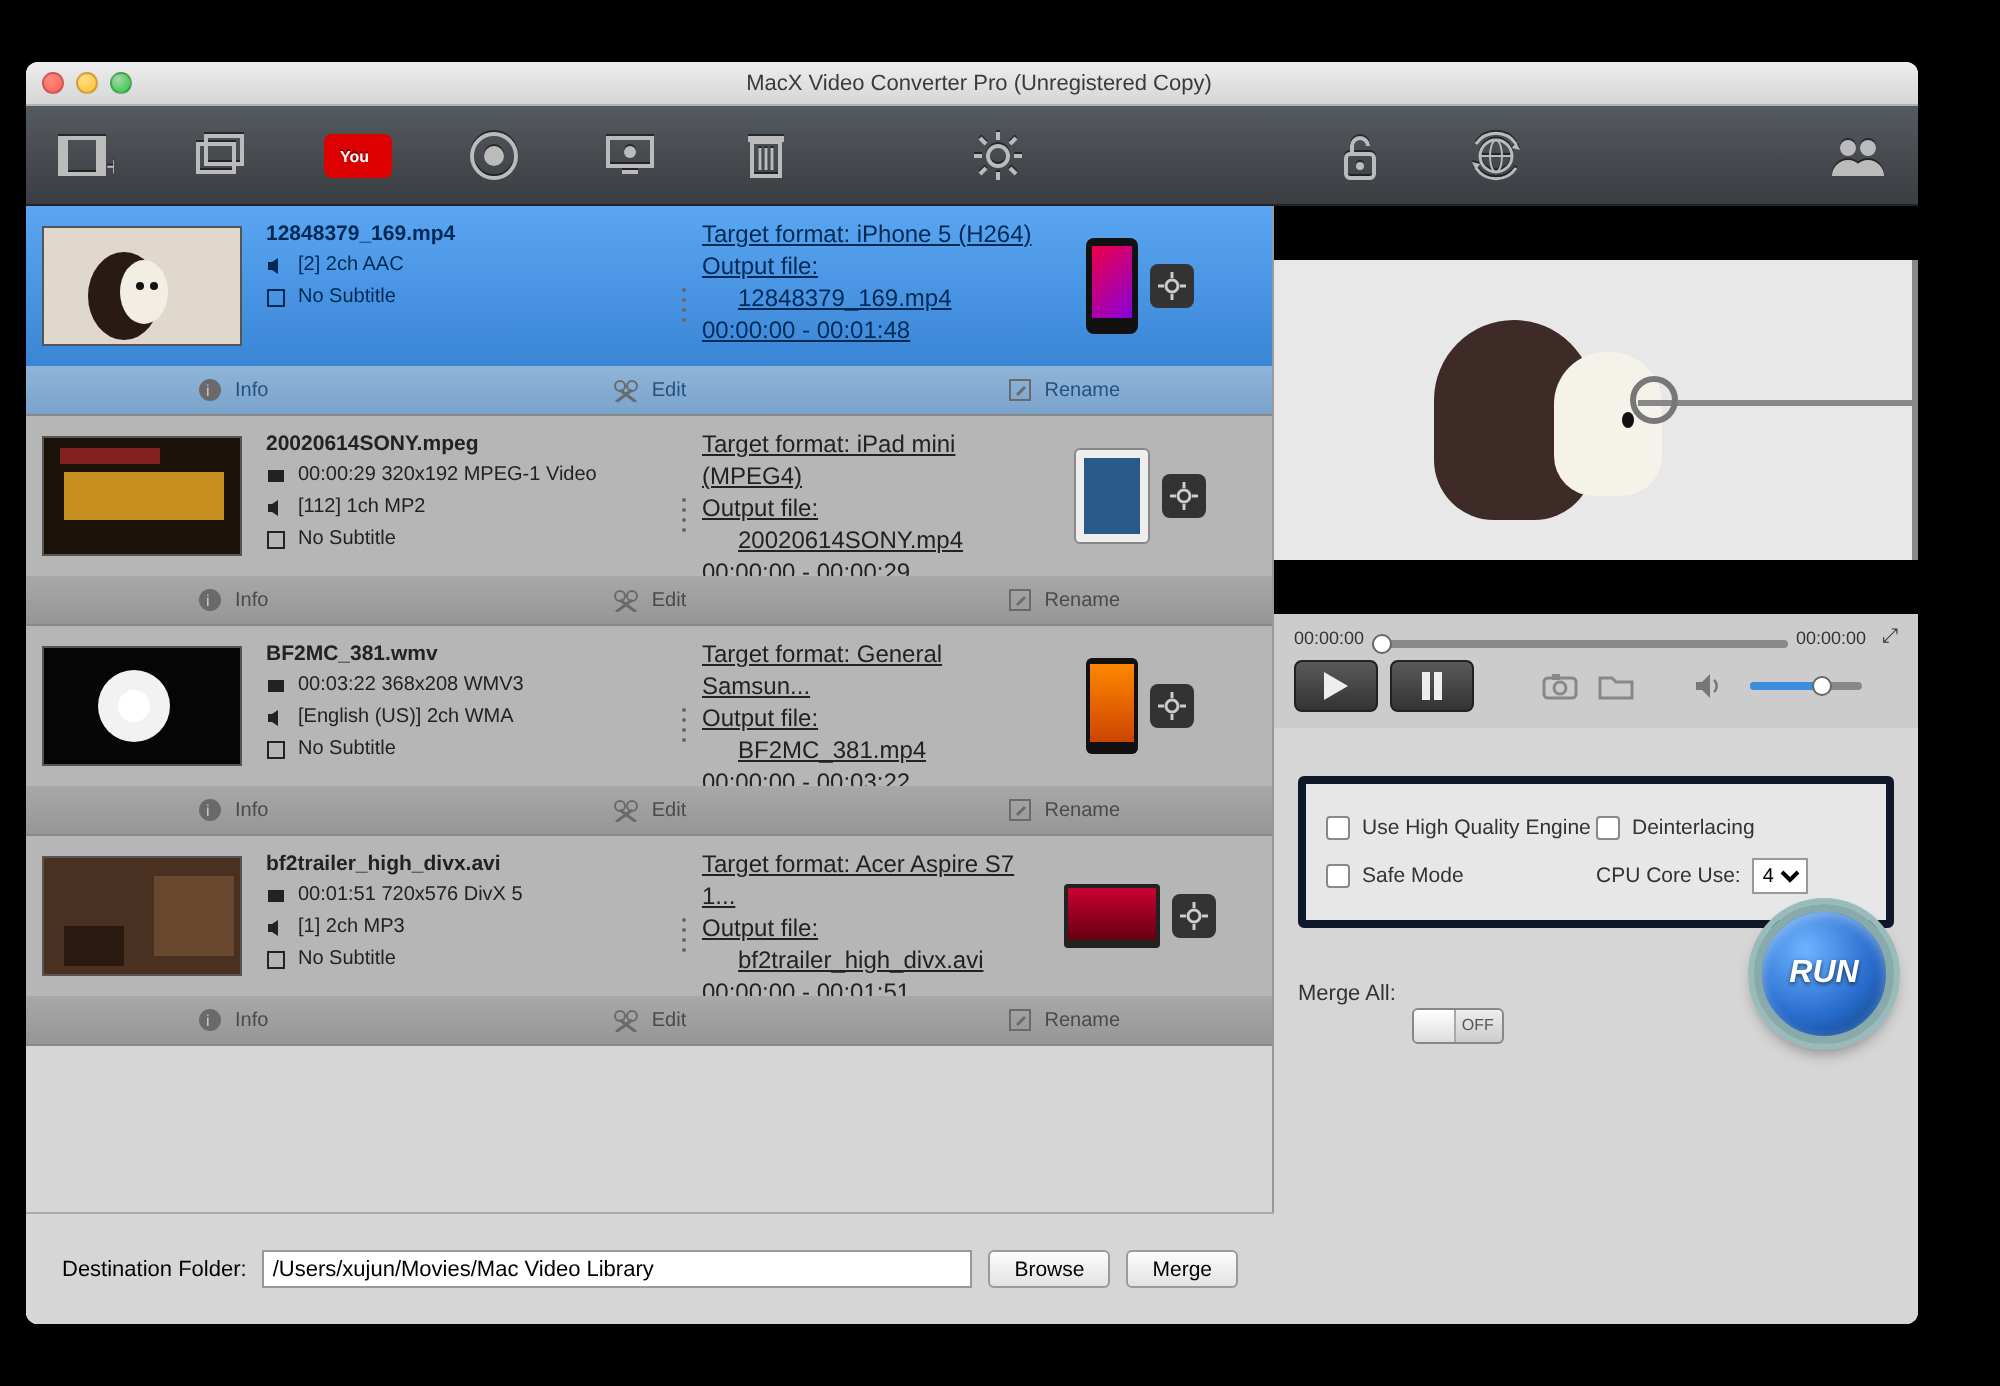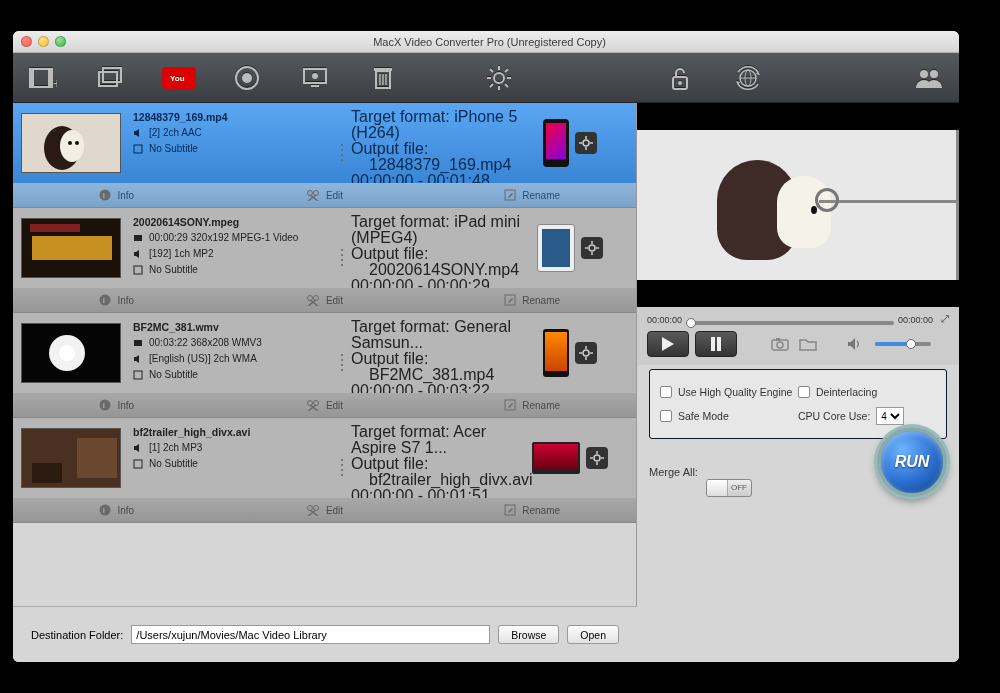--- a/index.html
+++ b/index.html
@@ -24,21 +24,21 @@
   .item.sel .item-row { background: linear-gradient(#5aa6f2,#3a86d6); color: #0a2a4a; }
   .thumb { width: 100px; height: 60px; margin: 10px 8px; background:#222; border:1px solid #555; display:flex; align-items:center; justify-content:center; overflow:hidden; }
   .info-col { width: 212px; padding: 6px 4px; font-size: 10px; line-height: 16px; color:#222; }
   .item.sel .info-col, .item.sel .target-col { color:#002a55; }
   .info-col .fname { font-weight: bold; font-size: 10.5px; }
   .info-col .rw, .target-col .rw { display:flex; align-items:center; gap:6px; }
   .mini-icon { width:10px; height:10px; fill:#555; flex-shrink:0; }
   .item.sel .mini-icon { fill:#0a3a66; }
   .divider-dots { width:6px; display:flex; flex-direction:column; justify-content:center; gap:3px; padding-top:18px; }
   .divider-dots span{ width:2px; height:2px; background:#666; border-radius:50%; }
-  .target-col { width: 180px; padding:6px 4px; font-size:16px; line-height:16px; color:#222;}
+  .target-col { width: 180px; padding:6px 4px; font-size:12px; line-height:16px; color:#222;text-decoration:underline;}
   .dev-col { width: 86px; display:flex; align-items:center; justify-content:center; gap:6px; }
   .gear-btn { width:22px; height:22px; background:#333; border-radius:4px; display:flex; align-items:center; justify-content:center; }
   .action-bar { height: 24px; background: linear-gradient(#a8a8a8,#969696); display:flex; align-items:center; font-size:10px; color:#4a4a4a; }
   .item.sel .action-bar { background: linear-gradient(#8fb5d8,#7aa3cc); color:#265080; }
   .action-bar .act { flex:1; display:flex; align-items:center; justify-content:center; gap:6px; }
   .dest-bar { height: 56px; border-top:1px solid #aaa; display:flex; align-items:center; padding: 0 18px; gap:8px; background:#d6d6d6; font-size:11px; }
   .dest-bar input { flex:1; height:19px; border:1px solid #999; background:#fff; font-size:11px; padding:0 4px; }
   .mac-btn { height:19px; padding:0 12px; background:linear-gradient(#fdfdfd,#e2e2e2); border:1px solid #9a9a9a; border-radius:3px; font-size:10.5px; }
   .right-col { flex:1; display:flex; flex-direction:column; }
   .preview { height: 204px; background:#000; display:flex; align-items:center; justify-content:center; }
@@ -46,21 +46,21 @@
   .player { background:#ccc; padding:6px 10px 8px;}
   .timeline { display:flex; align-items:flex-end; font-size:9px; color:#333; gap:4px; }
   .track { flex:1; height:4px; background:#888; border-radius:2px; position:relative; }
   .track .knob { position:absolute; left:0; top:-3px; width:10px; height:10px; background:#fff; border:1px solid #666; border-radius:50%; }
   .controls { display:flex; align-items:center; gap:6px; margin-top:6px; }
   .pc-btn { width:42px; height:26px; background:linear-gradient(#5a5a5a,#333); border-radius:4px; display:flex; align-items:center; justify-content:center; color:#eee; border:1px solid #222;}
   .ic-btn { width:22px; height:20px; color:#777; display:flex; align-items:center; justify-content:center;}
   .vol-slider { width:56px; height:4px; background:#888; border-radius:2px; position:relative; margin-left:4px;}
   .vol-slider .fill{position:absolute;left:0;top:0;height:100%;width:60%;background:#3d8edf;border-radius:2px;}
   .vol-slider .knob{position:absolute;left:55%;top:-3px;width:10px;height:10px;background:#fff;border:1px solid #666;border-radius:50%;}
-  .opts-box { margin:4px 12px 0; background:#e7e7e7; border:1px solid #0f172a; border-radius:3px; padding:10px 10px; font-size:10.5px; color:#333; }
+  .opts-box { margin:24px 12px 0; background:#e7e7e7; border:4px solid #0f172a; border-radius:3px; padding:10px 10px; font-size:10.5px; color:#333; }
   .opts-row { display:flex; align-items:center; height:24px; }
   .cb { width:12px; height:12px; border:1px solid #888; background:#fff; margin-right:6px; border-radius:2px; }
   .opts-row .half { flex:1; display:flex; align-items:center; }
   select.mini { height:18px; font-size:10px; border:1px solid #999; background:#fff; margin-left:6px; }
   .bottom-row { display:flex; align-items:center; padding:8px 12px; gap:30px; }
   .merge { display:flex; align-items:center; gap:8px; font-size:11px; color:#333; }
   .toggle { width:46px; height:18px; background:linear-gradient(#eee,#ccc); border:1px solid #888; border-radius:3px; position:relative; font-size:8px; line-height:16px; text-align:right; padding-right:4px; color:#555;margin-top:32px;}
   .toggle::before { content:""; position:absolute; left:0; top:0; width:20px; height:16px; background:linear-gradient(#fff,#ddd); border-right:1px solid #aaa; border-radius:2px 0 0 2px;}
   .run-btn { width:70px; height:70px; border-radius:50%; background: radial-gradient(circle at 35% 30%, #6db4ff 0%, #2a6fd0 55%, #0b3a78 100%); border:4px solid #8aa; box-shadow: 0 0 0 3px #9bb, inset 0 2px 6px rgba(255,255,255,0.4), 0 4px 8px rgba(0,0,0,0.4); display:flex; align-items:center; justify-content:center; color:#fff; font-weight:bold; font-style:italic; font-size:16px; text-shadow:0 1px 2px rgba(0,0,0,0.6); margin-left:auto; margin-top:-20px;}
   .yt-badge { width:34px; height:22px; background:#d00; border-radius:4px; display:flex; align-items:center; justify-content:center; }
@@ -276,21 +276,21 @@
         <div class="rw">
                   <svg class="mini-icon" viewBox="0 0 10 10">
                     <rect x="1" y="2" width="8" height="6" fill="currentColor"></rect>
                   </svg>
                   <span>00:00:29 320x192 MPEG-1 Video</span>
                 </div>
         <div class="rw">
                   <svg class="mini-icon" viewBox="0 0 10 10">
                     <polygon points="1,3 3,3 6,1 6,9 3,7 1,7" fill="currentColor"></polygon>
                   </svg>
-                  <span>[192] 1ch MP2</span>
+                  <span>[112] 1ch MP2</span>
                 </div>
         <div class="rw">
                   <svg class="mini-icon" viewBox="0 0 10 10">
                     <rect x="1" y="1" width="8" height="8" fill="none" stroke="currentColor"></rect>
                   </svg>
                   <span>No Subtitle</span>
                 </div>
       </div>
       <div class="divider-dots">
                 <span></span>
@@ -442,20 +442,26 @@
                 <svg width="100" height="60">
                   <rect width="100" height="60" fill="#4a3020"></rect>
                   <rect x="55" y="10" width="40" height="40" fill="#6a4830"></rect>
                   <rect x="10" y="35" width="30" height="20" fill="#2a1a10"></rect>
                 </svg>
               </div>
       <div class="info-col">
         <div class="fname">bf2trailer_high_divx.avi</div>
         <div class="rw">
                   <svg class="mini-icon" viewBox="0 0 10 10">
+                    <rect x="1" y="2" width="8" height="6" fill="currentColor"></rect>
+                  </svg>
+                  <span>00:01:51 720x576 DivX 5</span>
+                </div>
+        <div class="rw">
+                  <svg class="mini-icon" viewBox="0 0 10 10">
                     <polygon points="1,3 3,3 6,1 6,9 3,7 1,7" fill="currentColor"></polygon>
                   </svg>
                   <span>[1] 2ch MP3</span>
                 </div>
         <div class="rw">
                   <svg class="mini-icon" viewBox="0 0 10 10">
                     <rect x="1" y="1" width="8" height="8" fill="none" stroke="currentColor"></rect>
                   </svg>
                   <span>No Subtitle</span>
                 </div>
@@ -515,21 +521,21 @@
                 </svg>
                 <span>Rename</span>
               </div>
     </div>
   </div>
         </div>
       <div class="dest-bar">
         <span>Destination Folder:</span>
         <input type="text" value="/Users/xujun/Movies/Mac Video Library" style="">
         <button class="mac-btn">Browse</button>
-        <button class="mac-btn">Open</button>
+        <button class="mac-btn">Merge</button>
       </div>
     </div>
 
     <div class="right-col">
       <div class="preview">
         <div class="preview-inner preview-art">
           <div class="head"></div>
             <div class="face"></div>
             <div class="eye"></div>
           <div class="pipe"></div>

